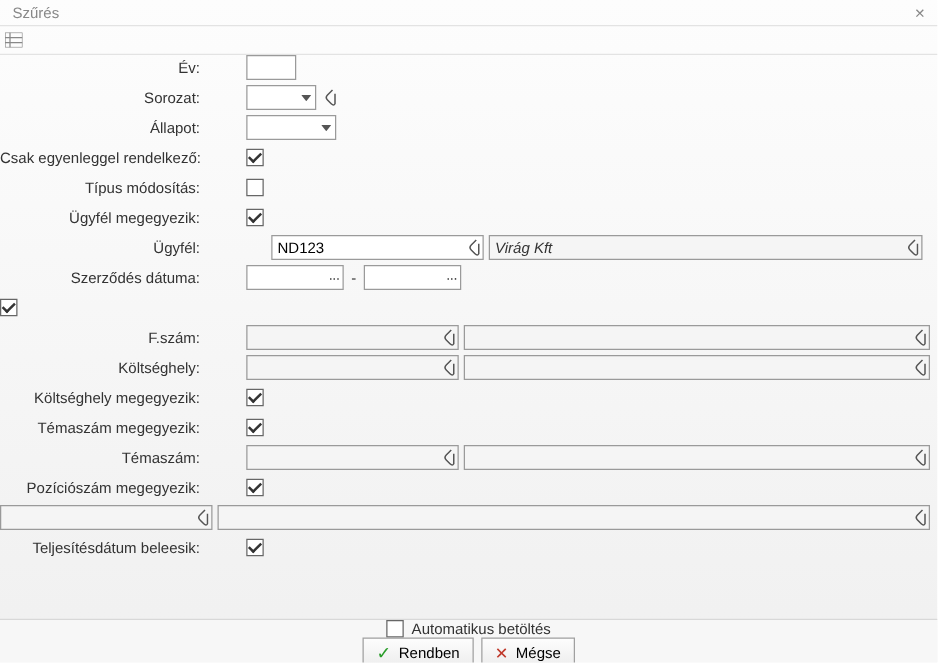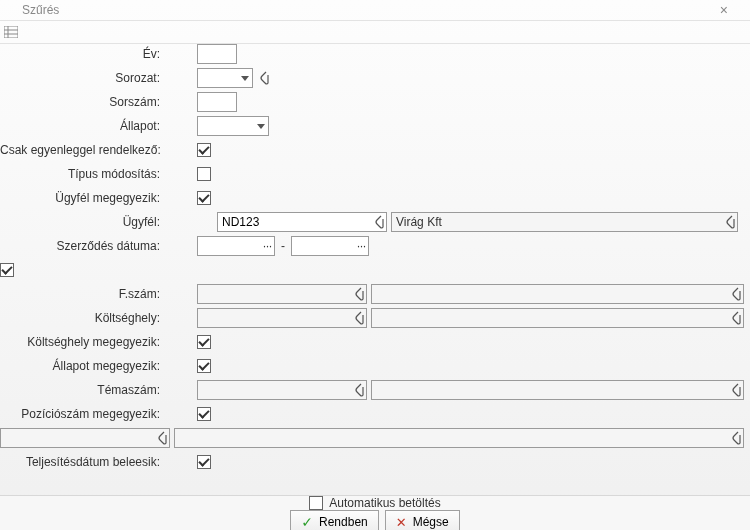--- a/index.html
+++ b/index.html
@@ -17,21 +17,21 @@
   width: 750px;
   height: 530px;
   background: linear-gradient(to bottom, #fdfdfd 0%, #f0f0f0 100%);
   border: 0;
   position: relative;
   box-sizing: border-box;
 }
 .titlebar {
   height: 20px;
   line-height: 20px;
-  padding: 0 22px;
+  padding: 0 10px;
   color: #888;
   font-size: 12px;
   border-bottom: 1px solid #e3e3e3;
   display: flex;
   justify-content: space-between;
   align-items: center;
 }
 .titlebar .close {
   font-size: 14px;
   color: #888;
@@ -191,21 +191,21 @@
   background: #fff;
 }
 .field-with-icon input {
   border: 0;
   height: 18px;
   flex: 1;
   min-width: 0;
   padding: 0 4px;
   background: transparent;
 }
-.field-with-icon.readonly { background: #f5f5f5; }
+.field-with-icon.readonly { background: #f5f5f5; font-style: italic; }
 </style>
 </head>
 <body>
 
 <div class="window">
   <div class="titlebar">
     <span>Szűrés</span>
     <span class="close">×</span>
   </div>
 
@@ -240,26 +240,20 @@
           </span>
         </div>
         <span class="attach-icon">
           <svg width="10" height="14" viewBox="0 0 10 14">
               <path d="M7 1 L3 5 Q1 7 3 9 L6 12 Q8 14 9 12 L9 4" fill="none" stroke="#555" stroke-width="1.2"></path>
             </svg>
         </span>
       </div>
     </div>
 
-    <div class="row">
-      <div class="label">Sorszám:</div>
-      <div class="field-area">
-        <input type="text" class="w40" value="" style="">
-      </div>
-    </div>
 
     <div class="row">
       <div class="label">Állapot:</div>
       <div class="field-area">
         <div class="combo w72">
           <span class="combo-arrow">
             <svg width="8" height="5" viewBox="0 0 8 5">
                 <path d="M0 0 L4 5 L8 0 Z" fill="#555"></path>
               </svg>
           </span>
@@ -374,21 +368,21 @@
     </div>
 
     <div class="row">
       <div class="label">Költséghely megegyezik:</div>
       <div class="field-area">
         <span class="checkbox checked"></span>
       </div>
     </div>
 
     <div class="row">
-      <div class="label">Állapot megegyezik:</div>
+      <div class="label">Témaszám megegyezik:</div>
       <div class="field-area">
         <span class="checkbox checked"></span>
       </div>
     </div>
 
     <div class="row">
       <div class="label">Témaszám:</div>
       <div class="field-area" style="padding-right:6px;">
         <div class="field-with-icon readonly w170">
           <span style="flex:1;padding:0 4px;"></span>

